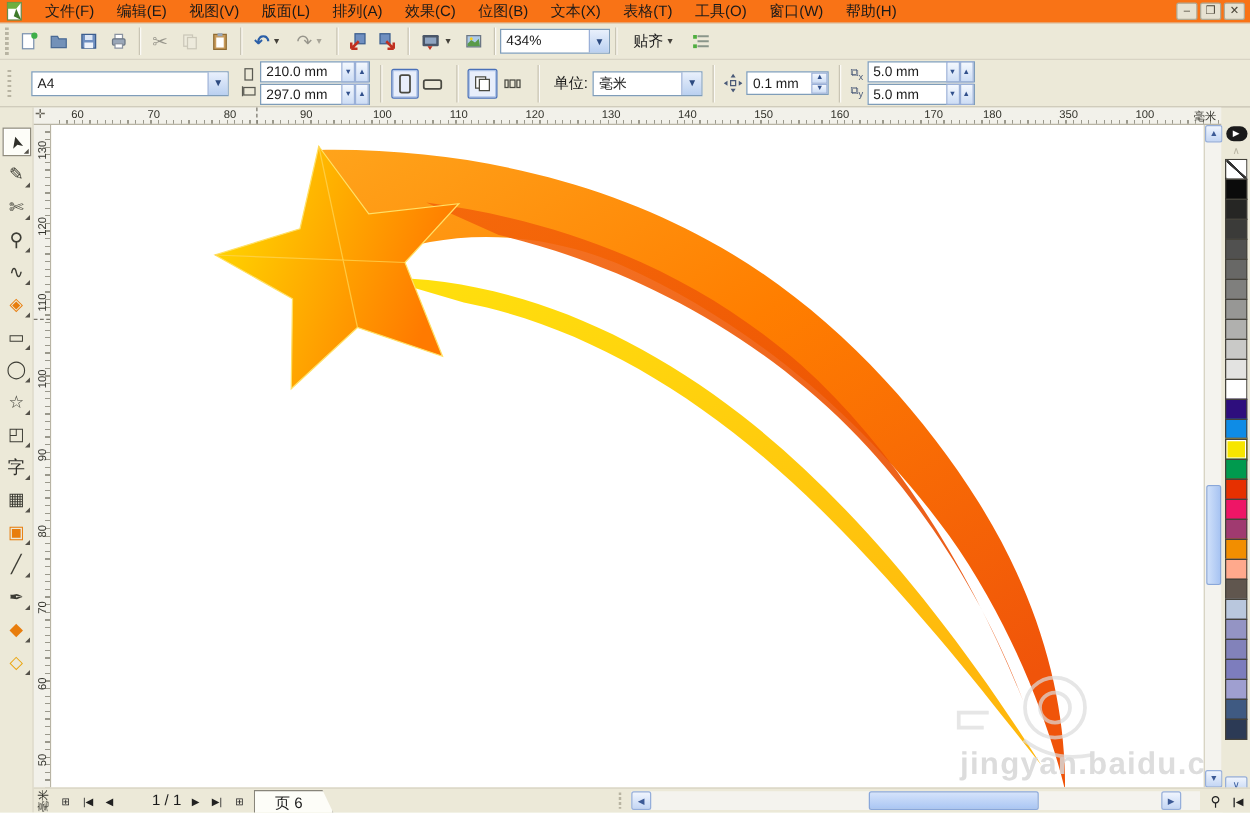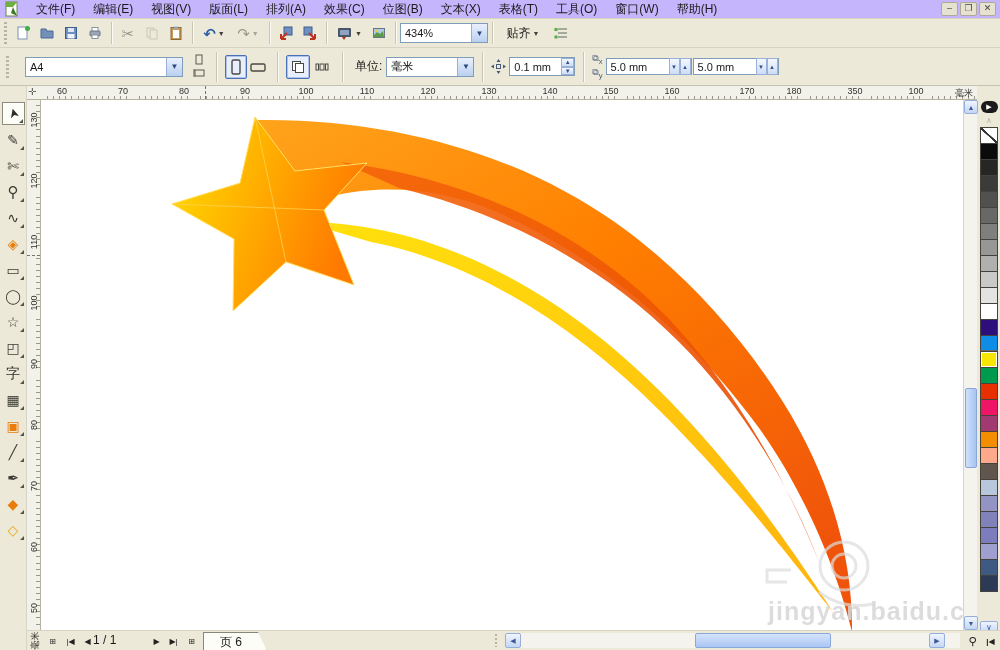--- a/index.html
+++ b/index.html
@@ -1,20 +1,20 @@
 <!DOCTYPE html>
 <html><head>
 <meta charset="utf-8">
 <style>
   *{margin:0;padding:0;box-sizing:border-box;font-family:"Liberation Sans","DejaVu Sans",sans-serif;}
   html,body{width:1000px;height:650px;overflow:hidden;}
   body{background:#ece9d8;position:relative;font-size:12px;color:#1a1a1a;}
 
   
-  .menubar{position:absolute;left:0;top:0;width:1000px;height:19px;background:#c4b5fd;border-bottom:1px solid #d8d4c4;display:flex;align-items:center;}
+  .menubar{position:absolute;left:0;top:0;width:1000px;height:19px;background:#f97316;border-bottom:1px solid #d8d4c4;display:flex;align-items:center;}
   .appicon{width:18px;height:16px;margin:0 6px 0 3px;display:flex;align-items:center;justify-content:center;}
   .menuitem{padding:2px 9px;height:17px;display:inline-flex;align-items:center;cursor:default;}
   .winctrl{margin-left:auto;display:flex;gap:2px;padding-right:4px;}
   .wbtn{width:17px;height:14px;background:#e6e2d2;border:1px solid #aea995;font-size:9px;line-height:11px;text-align:center;color:#4a4538;border-radius:2px;}
 
   
   .toolbar{position:absolute;left:0;top:19px;width:1000px;height:29px;background:#ece9d8;border-bottom:1px solid #d8d4c4;display:flex;align-items:center;padding-left:2px;}
   .propbar{position:absolute;left:0;top:48px;width:1000px;height:38px;background:#ece9d8;border-bottom:1px solid #c6c2b2;display:flex;align-items:center;padding-left:4px;}
   .handle{width:7px;height:22px;margin-right:2px;background:repeating-linear-gradient(180deg,#b8b4a2 0 2px,transparent 2px 4px);background-size:3px 100%;background-repeat:no-repeat;background-position:2px 0;}
   .btn{display:inline-flex;align-items:center;justify-content:center;min-width:24px;height:24px;border:1px solid transparent;border-radius:2px;cursor:default;}
@@ -73,21 +73,21 @@
   .pchev.on{color:#3b5fa0;background:linear-gradient(#f0f5fe,#c4d6f4);border:1px solid #95aedb;border-radius:2px;}
   .swatches{display:flex;flex-direction:column;width:18px;height:494px;overflow:hidden;}
   .swatch{flex:0 0 17px;border:1px solid #44423a;margin-bottom:-1px;}
   .swatch.none{background:linear-gradient(to top right,#fff 45%,#333 46%,#333 54%,#fff 55%),linear-gradient(to bottom right,#fff 45%,#333 46%,#333 54%,#fff 55%);background-color:#fff;}
   .swatch.selected{box-shadow:inset 0 0 0 1px #fff,0 0 0 1px #6a675c;}
 
   
   .bottombar{position:absolute;left:27px;top:630px;width:973px;height:20px;background:#ece9d8;border-top:1px solid #d8d4c4;}
   .vunit{position:absolute;left:-1px;top:3px;font-size:9px;color:#33332c;transform:rotate(-90deg);white-space:nowrap;}
   .navbtn{position:absolute;top:2px;height:16px;min-width:15px;display:inline-flex;align-items:center;justify-content:center;font-size:8px;color:#222;border:1px solid transparent;border-radius:2px;}
-  .pageind{position:absolute;left:66px;top:2px;width:52px;text-align:left;font-size:12px;}
+  .pageind{position:absolute;left:66px;top:2px;width:52px;text-align:right;font-size:12px;}
   .ptab{position:absolute;left:176px;top:1px;width:64px;height:19px;background:#fdfdf8;border:1px solid #88857a;border-bottom:none;clip-path:polygon(0 0,calc(100% - 9px) 0,100% 100%,0 100%);font-size:12px;display:flex;align-items:center;justify-content:center;padding-right:8px;}
   .bhandle{position:absolute;left:468px;top:3px;width:5px;height:13px;background:repeating-linear-gradient(180deg,#b8b4a2 0 2px,transparent 2px 4px);background-size:2px 100%;background-repeat:no-repeat;}
 </style>
 </head>
 <body>
 
 <div class="menubar">
   <span class="appicon">
     <svg width="16" height="16" viewBox="0 0 16 16">
         <rect x="2" y="1" width="11" height="14" fill="#fff" stroke="#6a8a4a"></rect>
@@ -225,20 +225,36 @@
   </span>
   <span style="display:inline-flex;flex-direction:column;gap:1px;margin:0 3px 0 10px">
     <svg width="12" height="12" viewBox="0 0 12 12">
         <rect x="3" y="1" width="6" height="9" fill="none" stroke="#5a5a52"></rect>
       </svg>
     <svg width="12" height="12" viewBox="0 0 12 12">
         <rect x="2" y="3" width="9" height="6" fill="none" stroke="#5a5a52"></rect>
         <path d="M1 2v8" stroke="#5a5a52"></path>
       </svg>
   </span>
+  <span style="display:inline-flex;flex-direction:column;gap:1px">
+    <span class="field" style="width:88px;height:17px">
+      <span>210.0 mm</span>
+      <span class="spnpair">
+          <b>▼</b>
+          <b>▲</b>
+        </span>
+    </span>
+    <span class="field" style="width:88px;height:17px">
+      <span>297.0 mm</span>
+      <span class="spnpair">
+          <b>▼</b>
+          <b>▲</b>
+        </span>
+    </span>
+  </span>
   <span class="sep" style="height:30px;margin:0 8px"></span>
   <span class="orient pressed">
       <svg width="14" height="18" viewBox="0 0 14 18">
         <rect x="3" y="2" width="8" height="14" rx="1.5" fill="none" stroke="#4a4a42" stroke-width="1.4"></rect>
       </svg>
     </span>
   <span class="orient">
       <svg width="18" height="14" viewBox="0 0 18 14">
         <rect x="2" y="4" width="14" height="7" rx="1.5" fill="none" stroke="#4a4a42" stroke-width="1.4"></rect>
       </svg>
@@ -273,21 +289,21 @@
     <span class="updown">
         <b>▲</b>
         <b>▼</b>
       </span>
   </span>
   <span class="sep" style="height:30px;margin:0 8px"></span>
   <span style="display:inline-flex;flex-direction:column;gap:1px;margin-right:3px;font-size:9px;color:#4a5a78">
     <span>⧉<sub>x</sub></span>
     <span>⧉<sub>y</sub></span>
   </span>
-  <span style="display:inline-flex;flex-direction:row;gap:1px">
+  <span style="display:inline-flex;flex-direction:column;gap:1px">
     <span class="field" style="width:86px;height:17px">
       <span>5.0 mm</span>
       <span class="spnpair">
           <b>▼</b>
           <b>▲</b>
         </span>
     </span>
     <span class="field" style="width:86px;height:17px">
       <span>5.0 mm</span>
       <span class="spnpair">

